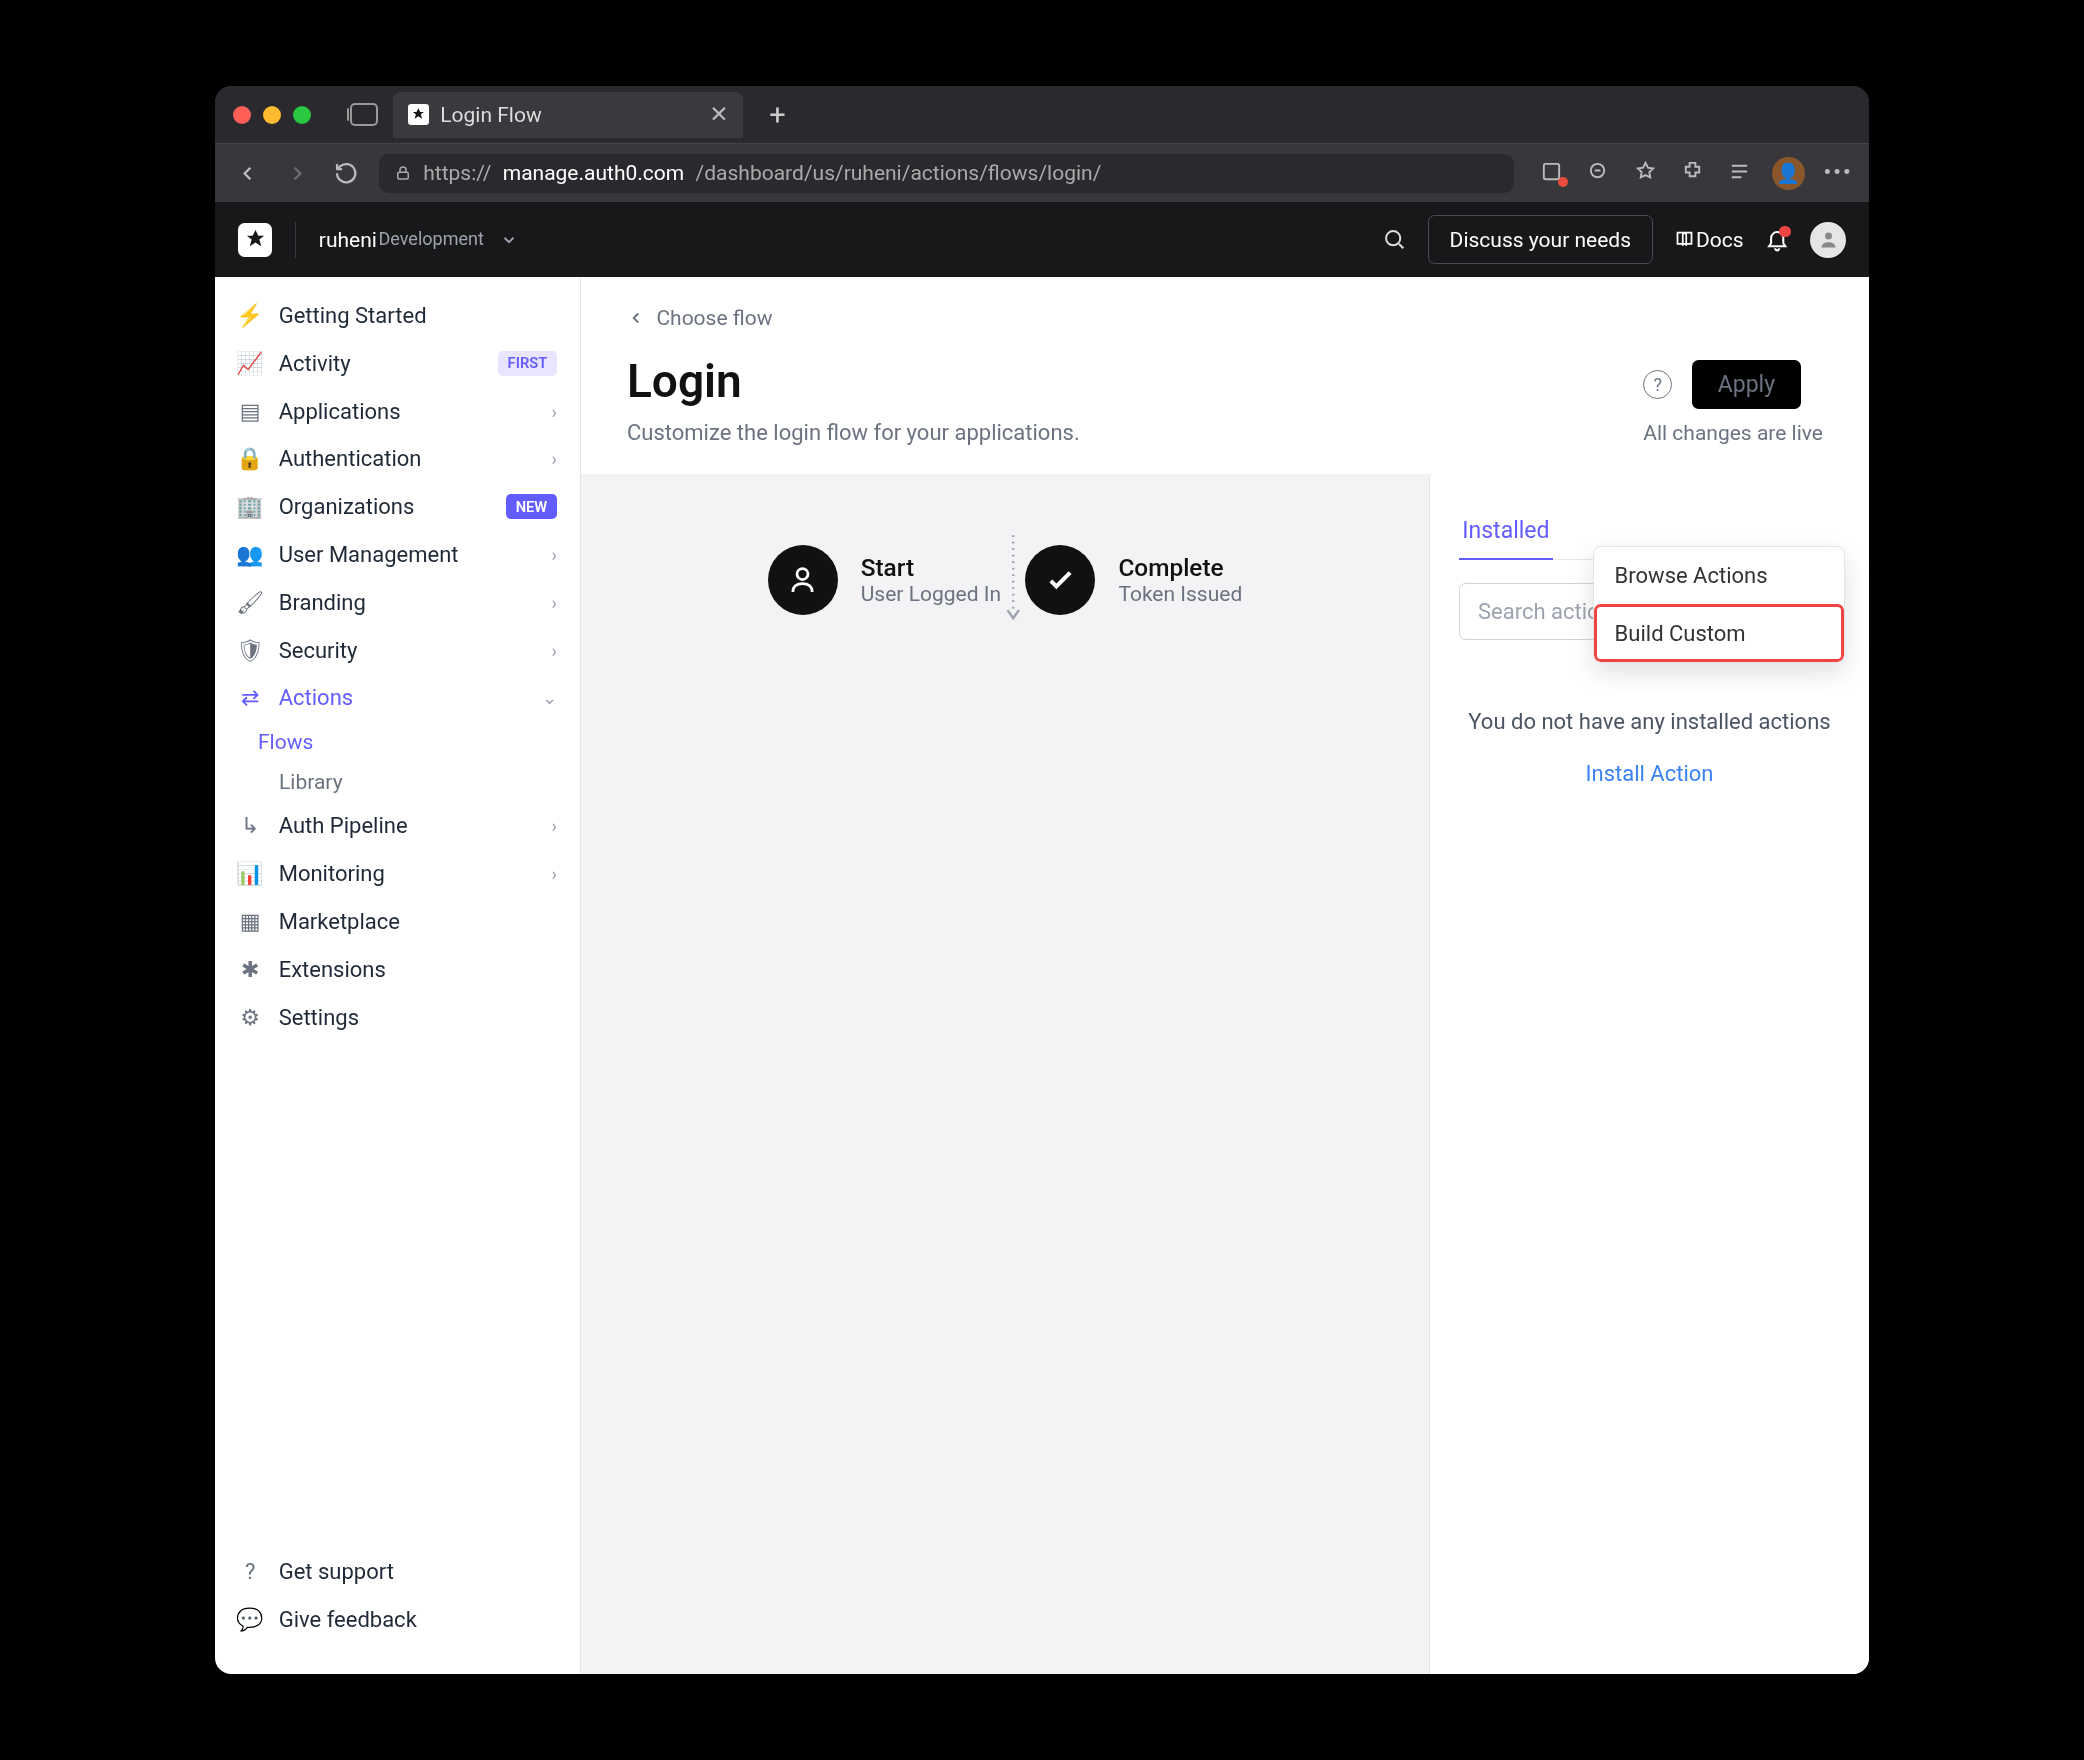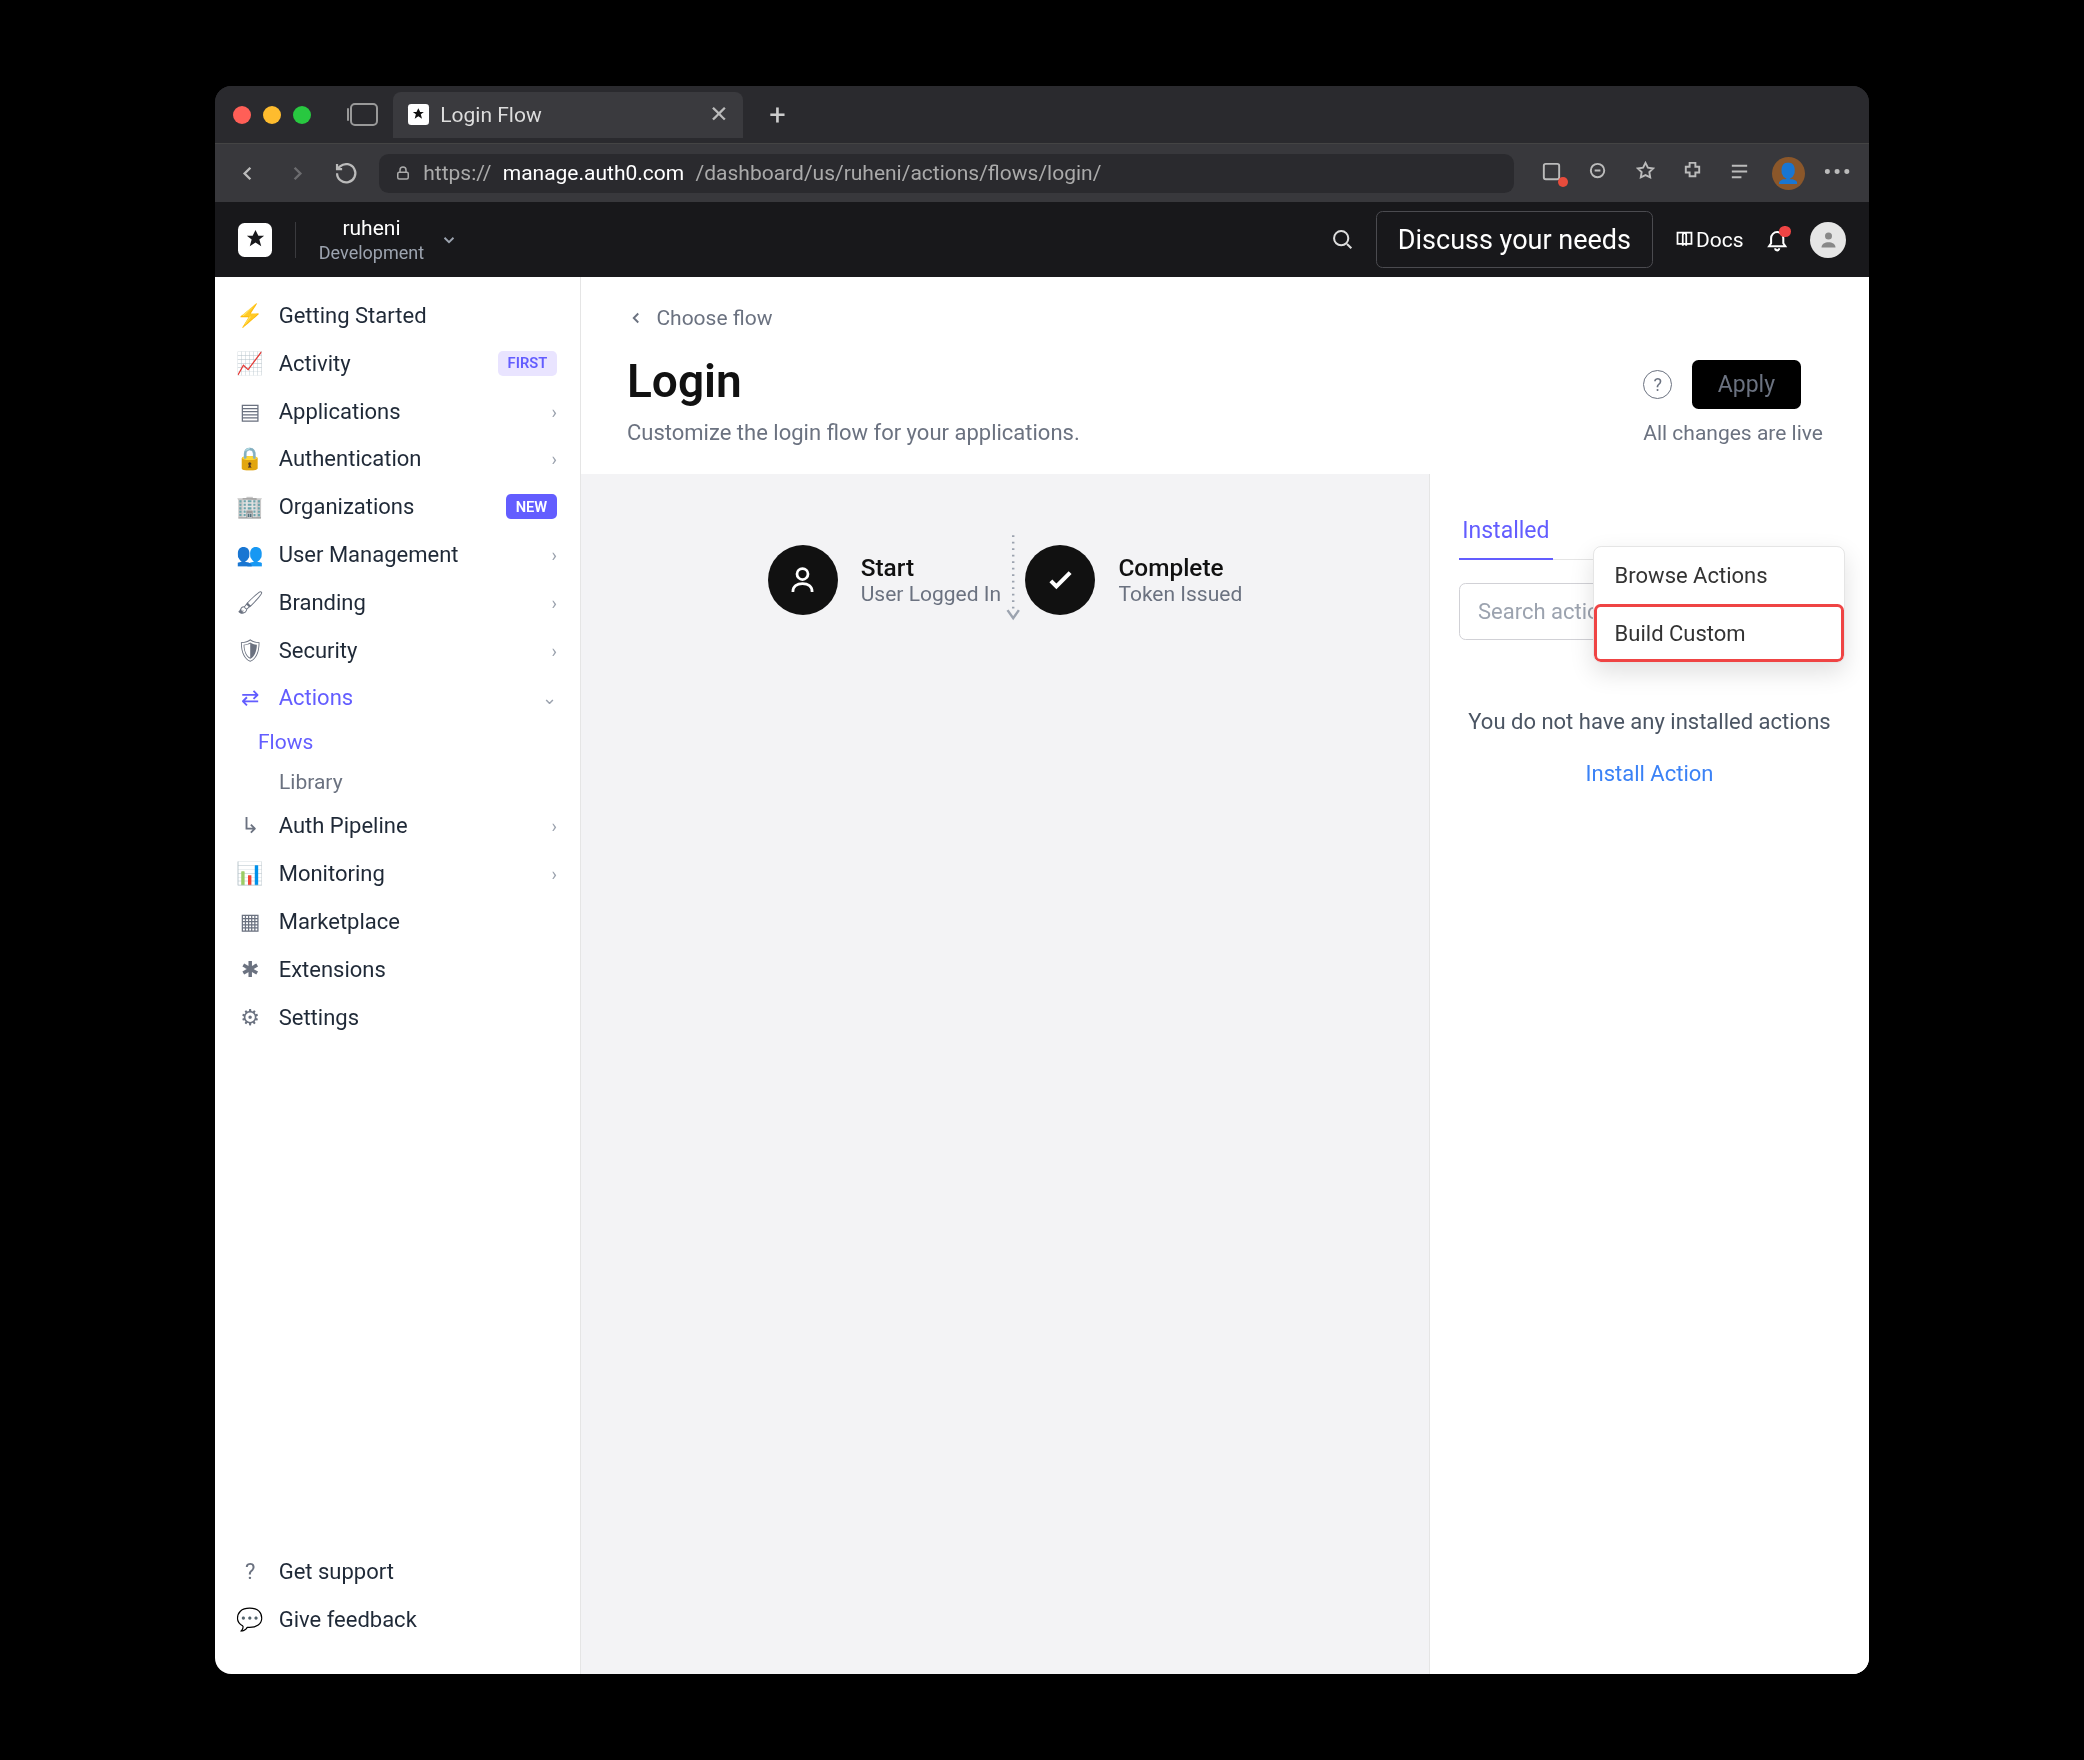--- a/index.html
+++ b/index.html
@@ -64,29 +64,29 @@
   .more-dots{color:#bbb;font-size:24.4px;letter-spacing:1.6px;}
 
   
   .app { flex:1; display:flex; flex-direction:column; background:#fff;}
   .topbar {
     height:75px; background:#18181b; display:flex; align-items:center; padding:0 23px; gap:23px; color:#fff;
   }
   .brand{ width:34px;height:34px; background:#fff; border-radius:6.5px; display:flex;align-items:center;justify-content:center;}
   .brand svg{width:23px;height:23px;color:#18181b;}
   .divider{width:0.8px;height:36px;background:#3a3a3e;}
-  .tenant{display:flex;flex-direction:column;gap:1.6px;align-items:center;}
+  .tenant{display:flex;flex-direction:row;gap:1.6px;}
   .tenant-name{font-size:21px;color:#fff;}
   .tenant-env{font-size:18px;color:#9ca3af;}
   .tenant-wrap{display:flex;align-items:center;gap:16.3px;cursor:pointer;}
   .chev{color:#9ca3af;}
   .topbar-right{margin-left:auto;display:flex;align-items:center;gap:21px;}
   .search-ic{color:#ddd;}
   .discuss-btn{
-    border:0.8px solid #4b4b50;border-radius:6.5px;padding:11.4px 21px;color:#fff;font-size:27px;cursor:pointer;
+    border:0.8px solid #4b4b50;border-radius:6.5px;padding:11.4px 21px;color:#fff;font-size:21px;cursor:pointer;
   }
   .docs-link{display:flex;align-items:center;gap:1px;color:#fff;font-size:21px;cursor:pointer;}
   .bell{position:relative;color:#fff;}
   .bell .bdot{position:absolute;top:-1.6px;right:-1.6px;width:11.4px;height:11.4px;border-radius:50%;background:#ef4444;}
   .user-av{width:36px;height:36px;border-radius:50%;background:#e5e5e5;display:flex;align-items:center;justify-content:center;color:#888;}
 
   .body{flex:1;display:flex;min-height:0;}
   .sidebar{width:366px;border-right:0.8px solid #e5e5e5;display:flex;flex-direction:column;padding:14.7px 0;}
   .side-item{
     display:flex;align-items:center;gap:16.3px;padding:11.4px 23px;font-size:22px;color:#1f2937;cursor:pointer;

